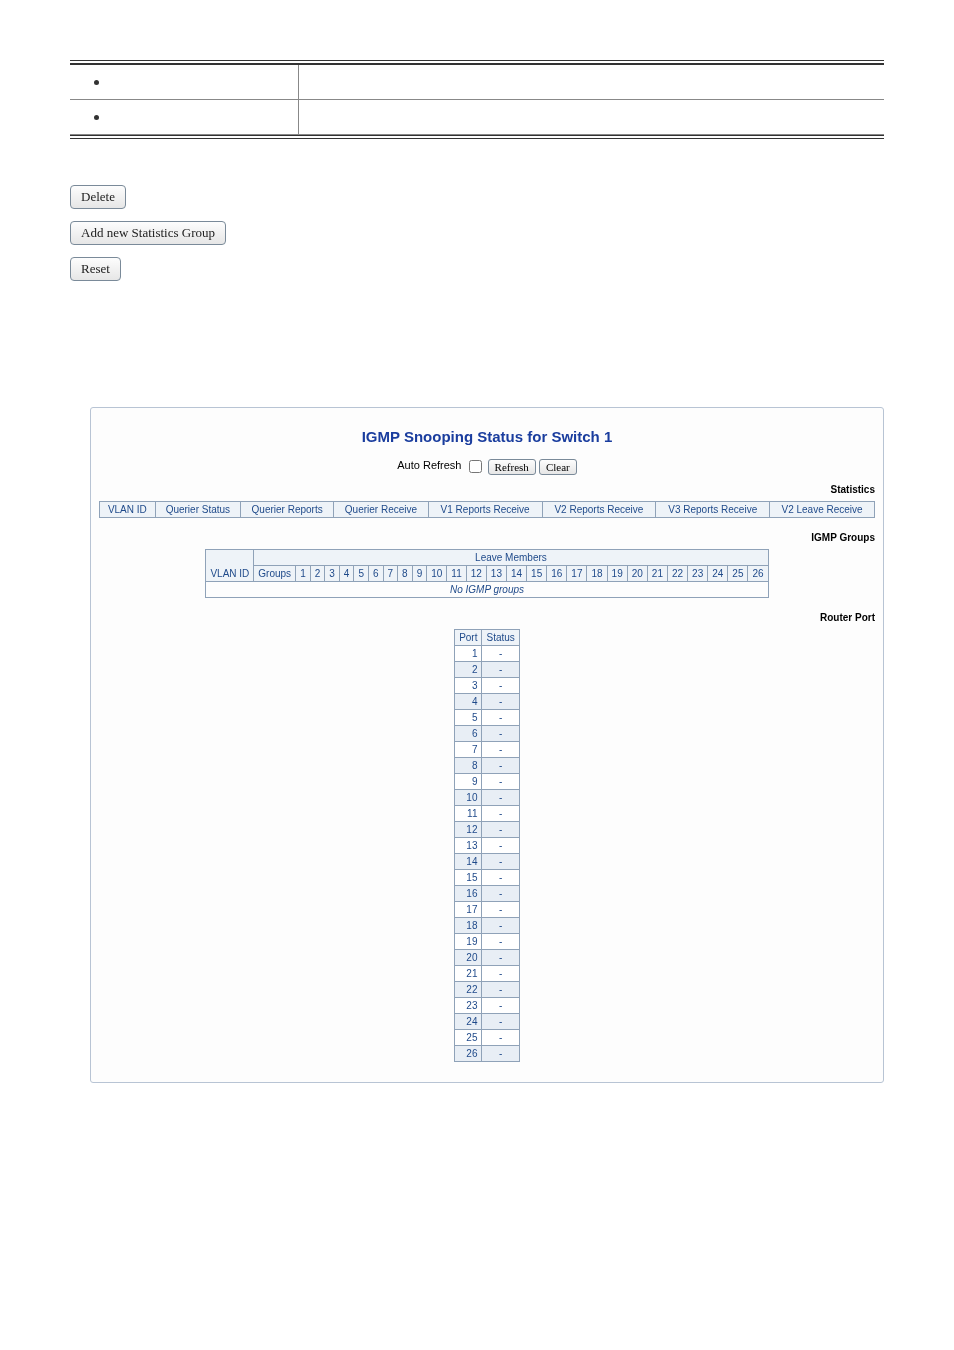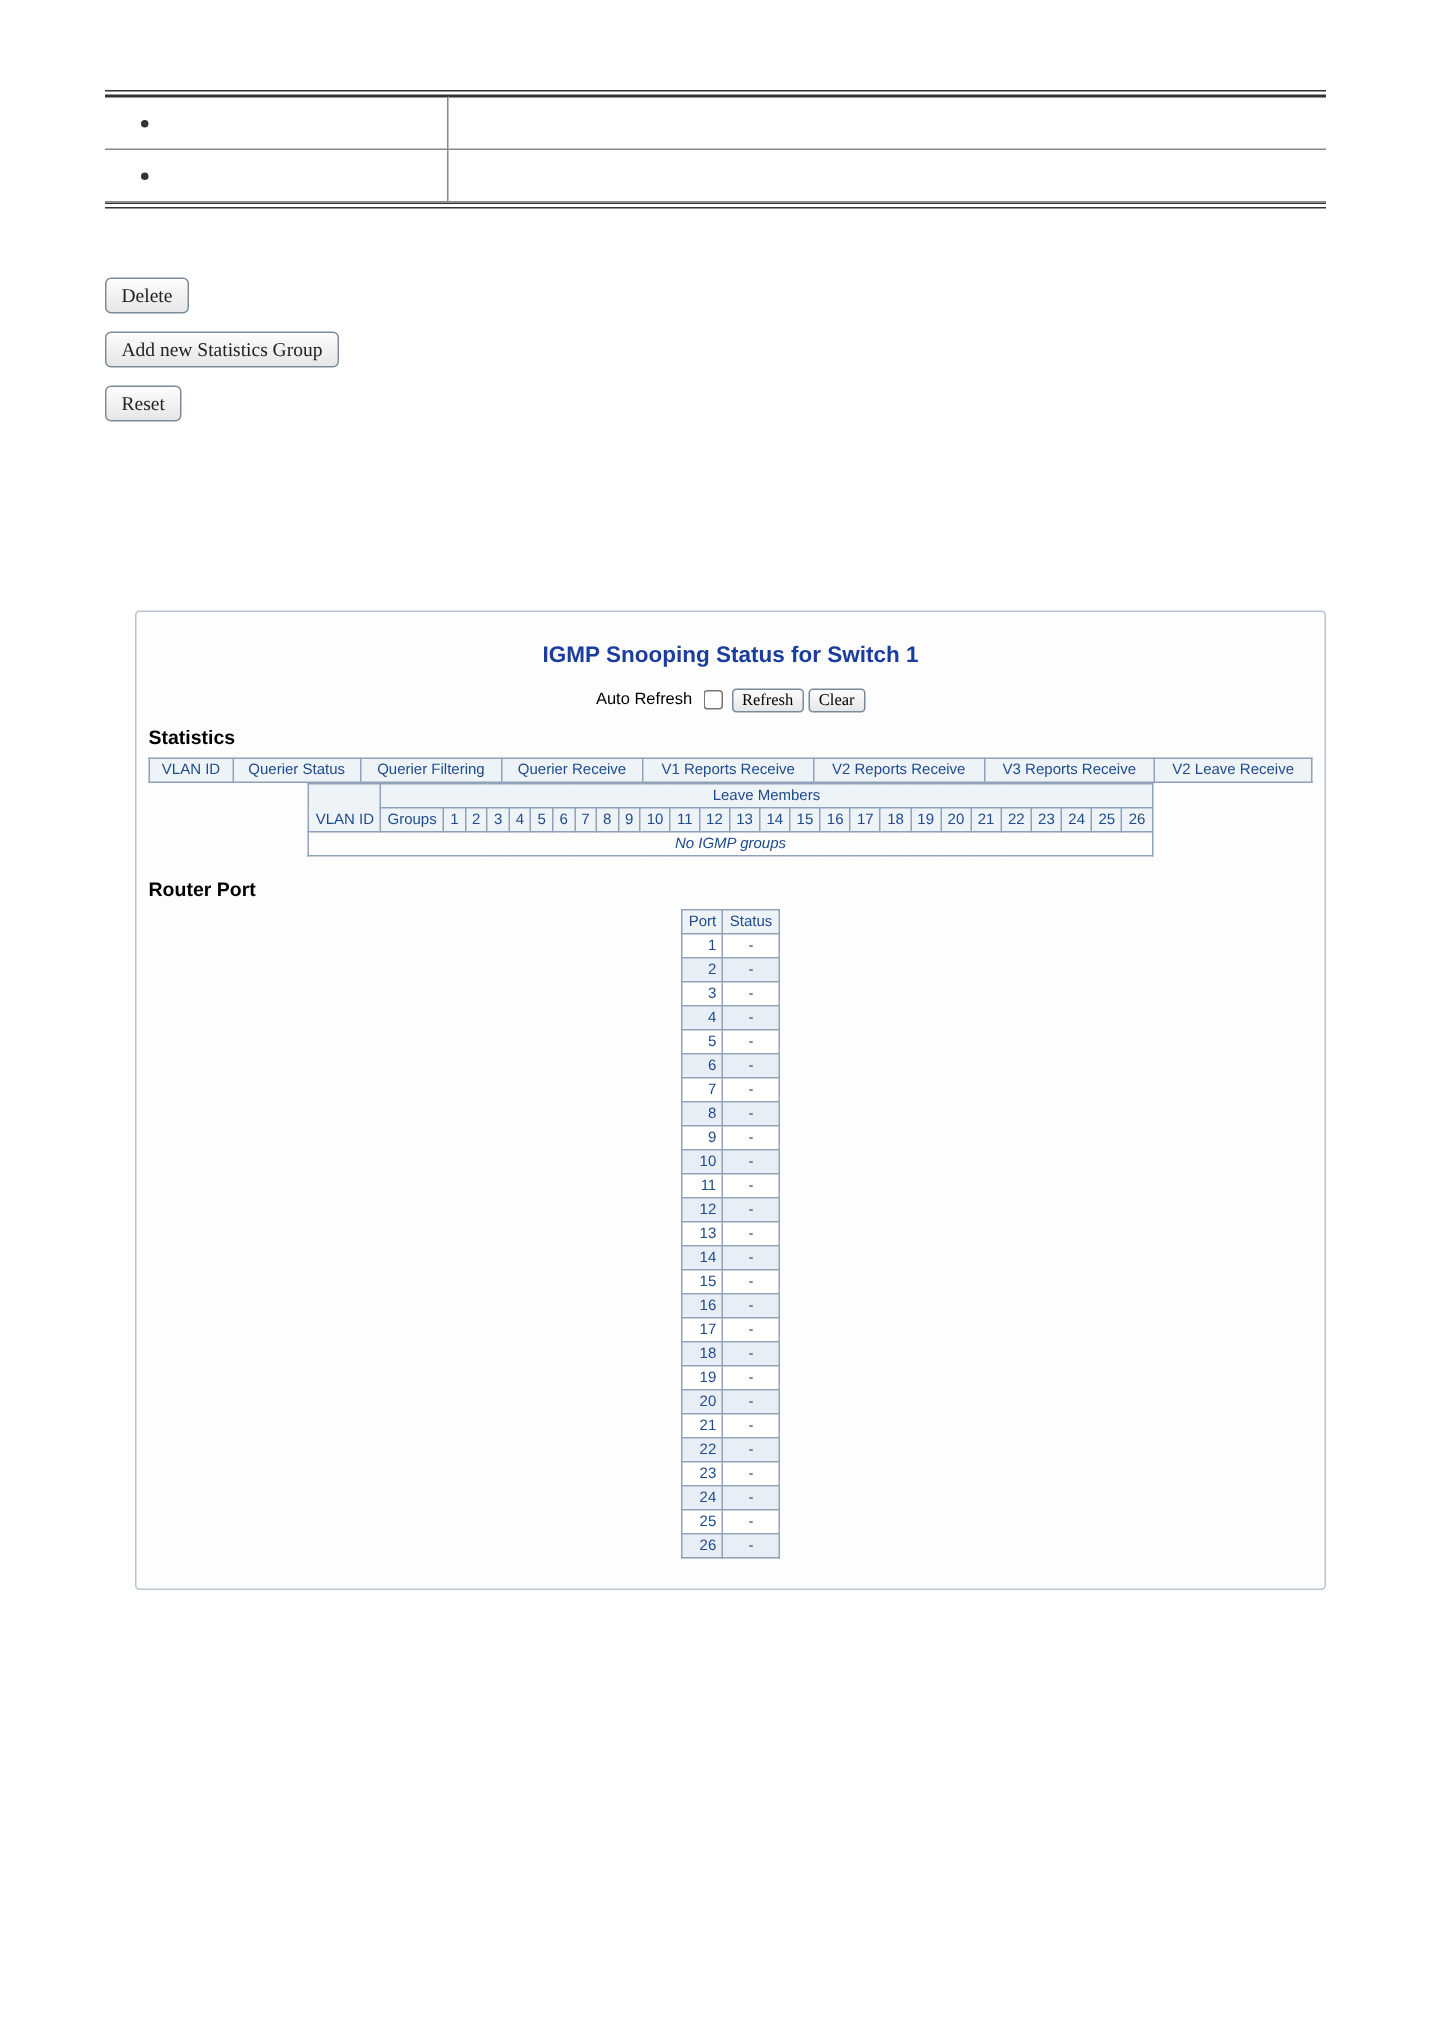--- a/index.html
+++ b/index.html
@@ -96,23 +96,23 @@
     font-family: "Times New Roman", serif;
     font-size: 11px;
     border: 1px solid #7a8a99;
     border-radius: 3px;
     background: linear-gradient(#fdfdfd, #e6e6e6);
     padding: 1px 6px;
     cursor: pointer;
     vertical-align: middle;
   }
   .section-h {
-    text-align: left;
+    text-align: right;
     font-weight: bold;
-    font-size: 13px;
+    font-size: 10px;
     margin: 6px 0;
   }
   table.data {
     border-collapse: collapse;
     margin: 0 auto;
     font-size: 10px;
   }
   table.data th, table.data td {
     border: 1px solid #8fa2b8;
     padding: 2px 4px;
@@ -207,30 +207,31 @@
       <span class="small-btn">Refresh</span>
       <span class="small-btn">Clear</span>
     </div>
 
     <div class="section-h">Statistics</div>
     <table class="data stats-table">
       <tbody>
           <tr id="stats-head">
             <th>VLAN ID</th>
             <th>Querier Status</th>
-            <th>Querier Filtering</th>
+            <th>Querier Reports</th>
             <th>Querier Receive</th>
             <th>V1 Reports Receive</th>
             <th>V2 Reports Receive</th>
             <th>V3 Reports Receive</th>
             <th>V2 Leave Receive</th>
           </tr>
     </tbody>
       </table>
 
+    <div class="section-h" style="margin-top:14px">IGMP Groups</div>
     <div class="groups-outer">
       <table class="data groups-table">
         <tbody>
             <tr>
           <th rowspan="2" class="label" style="vertical-align:bottom;">VLAN ID</th>
 
           <th class="pm-header" id="pm-span" colspan="27">Leave Members</th>
         </tr>
         <tr id="ports-head">
               <th class="label" rowspan="1">Groups</th>

